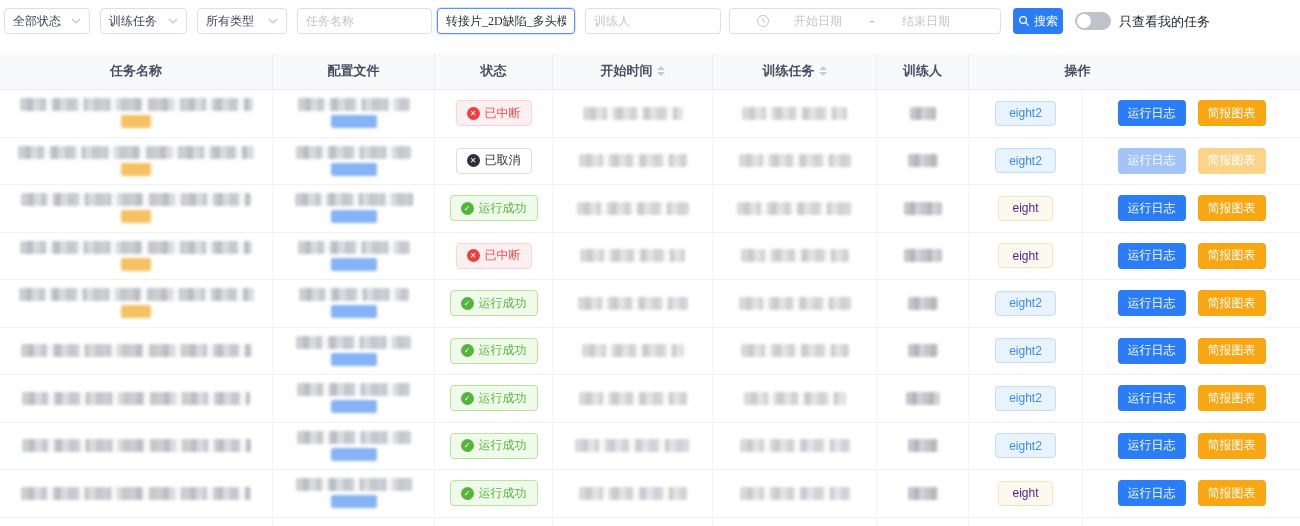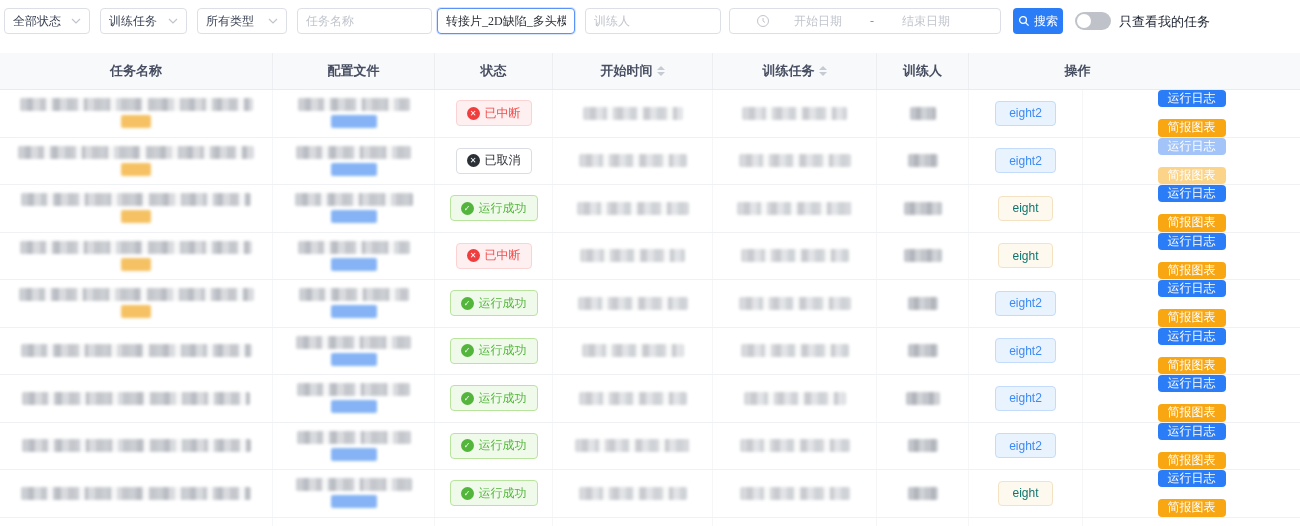--- a/index.html
+++ b/index.html
@@ -40,21 +40,21 @@
   .sorter .down { border-top:4px solid #c5cad3; }
 
   .c0{width:273px;} .c1{width:162px;} .c2{width:118px;} .c3{width:160px;}
   .c4{width:164px;} .c5{width:92px;} .c6{width:114px;} .c7{width:217px;}
 
   .tbody { height:436px; overflow:hidden; }
   .tr { display:flex; height:47.5px; border-bottom:1px solid #f0f1f4; }
   .td { display:flex; flex-direction:column; align-items:center; justify-content:center;
     gap:4px; border-right:1px solid #f5f6f8; }
   .td:last-child { border-right:none; }
-  .td.row-actions { flex-direction:column; gap:12px; }
+  .td.row-actions { flex-direction:row; gap:12px; }
 
   
   .redact { height:13px; border-radius:2px; filter:blur(1.4px); opacity:.95;
     background-image:
       repeating-linear-gradient(90deg, rgba(255,255,255,0) 0 26px, rgba(255,255,255,.85) 26px 32px),
       repeating-linear-gradient(90deg, #c9ccd1 0 7px, #b7bac0 7px 13px, #d7d9dd 13px 20px, #c2c5ca 20px 27px); }
   .redact.light { background-image:
       repeating-linear-gradient(90deg, rgba(255,255,255,0) 0 24px, rgba(255,255,255,.85) 24px 30px),
       repeating-linear-gradient(90deg, #d4d6da 0 7px, #c6c8cd 7px 13px, #e0e2e5 13px 20px, #cdd0d4 20px 27px); }
   .redact.dark { background-image:
@@ -73,21 +73,21 @@
   .st-error .dot { background:#f03e3e; }
   .st-cancelled { background:#fff; border-color:#dadde3; color:#2b2f36; }
   .st-cancelled .dot { background:#2b2f36; }
   .st-success { background:#f0faeb; border-color:#b9e49e; color:#53b53b; }
   .st-success .dot { background:#53b53b; }
 
   
   .host-badge { height:25px; padding:0 13px; border-radius:4px; border:1px solid;
     font-size:12px; display:inline-flex; align-items:center; }
   .host-blue   { background:#e9f3fe; border-color:#c3dcfb; color:#3d8af5; }
-  .host-yellow { background:#fdf9ef; border-color:#f3e3c3; color:#0f766e; }
+  .host-yellow { background:#fdf9ef; border-color:#f3e3c3; color:#4c1d95; }
 
   
   .btn { height:26px; padding:0 10px; border:none; border-radius:4px; color:#fff;
     font-size:12px; cursor:pointer; }
   .btn-log   { background:#2b7cf7; }
   .btn-chart { background:#f8a611; }
   .btn-log.disabled   { background:#a3c4f9; cursor:not-allowed; }
   .btn-chart.disabled { background:#fbd48a; cursor:not-allowed; }
 </style>
 </head>

